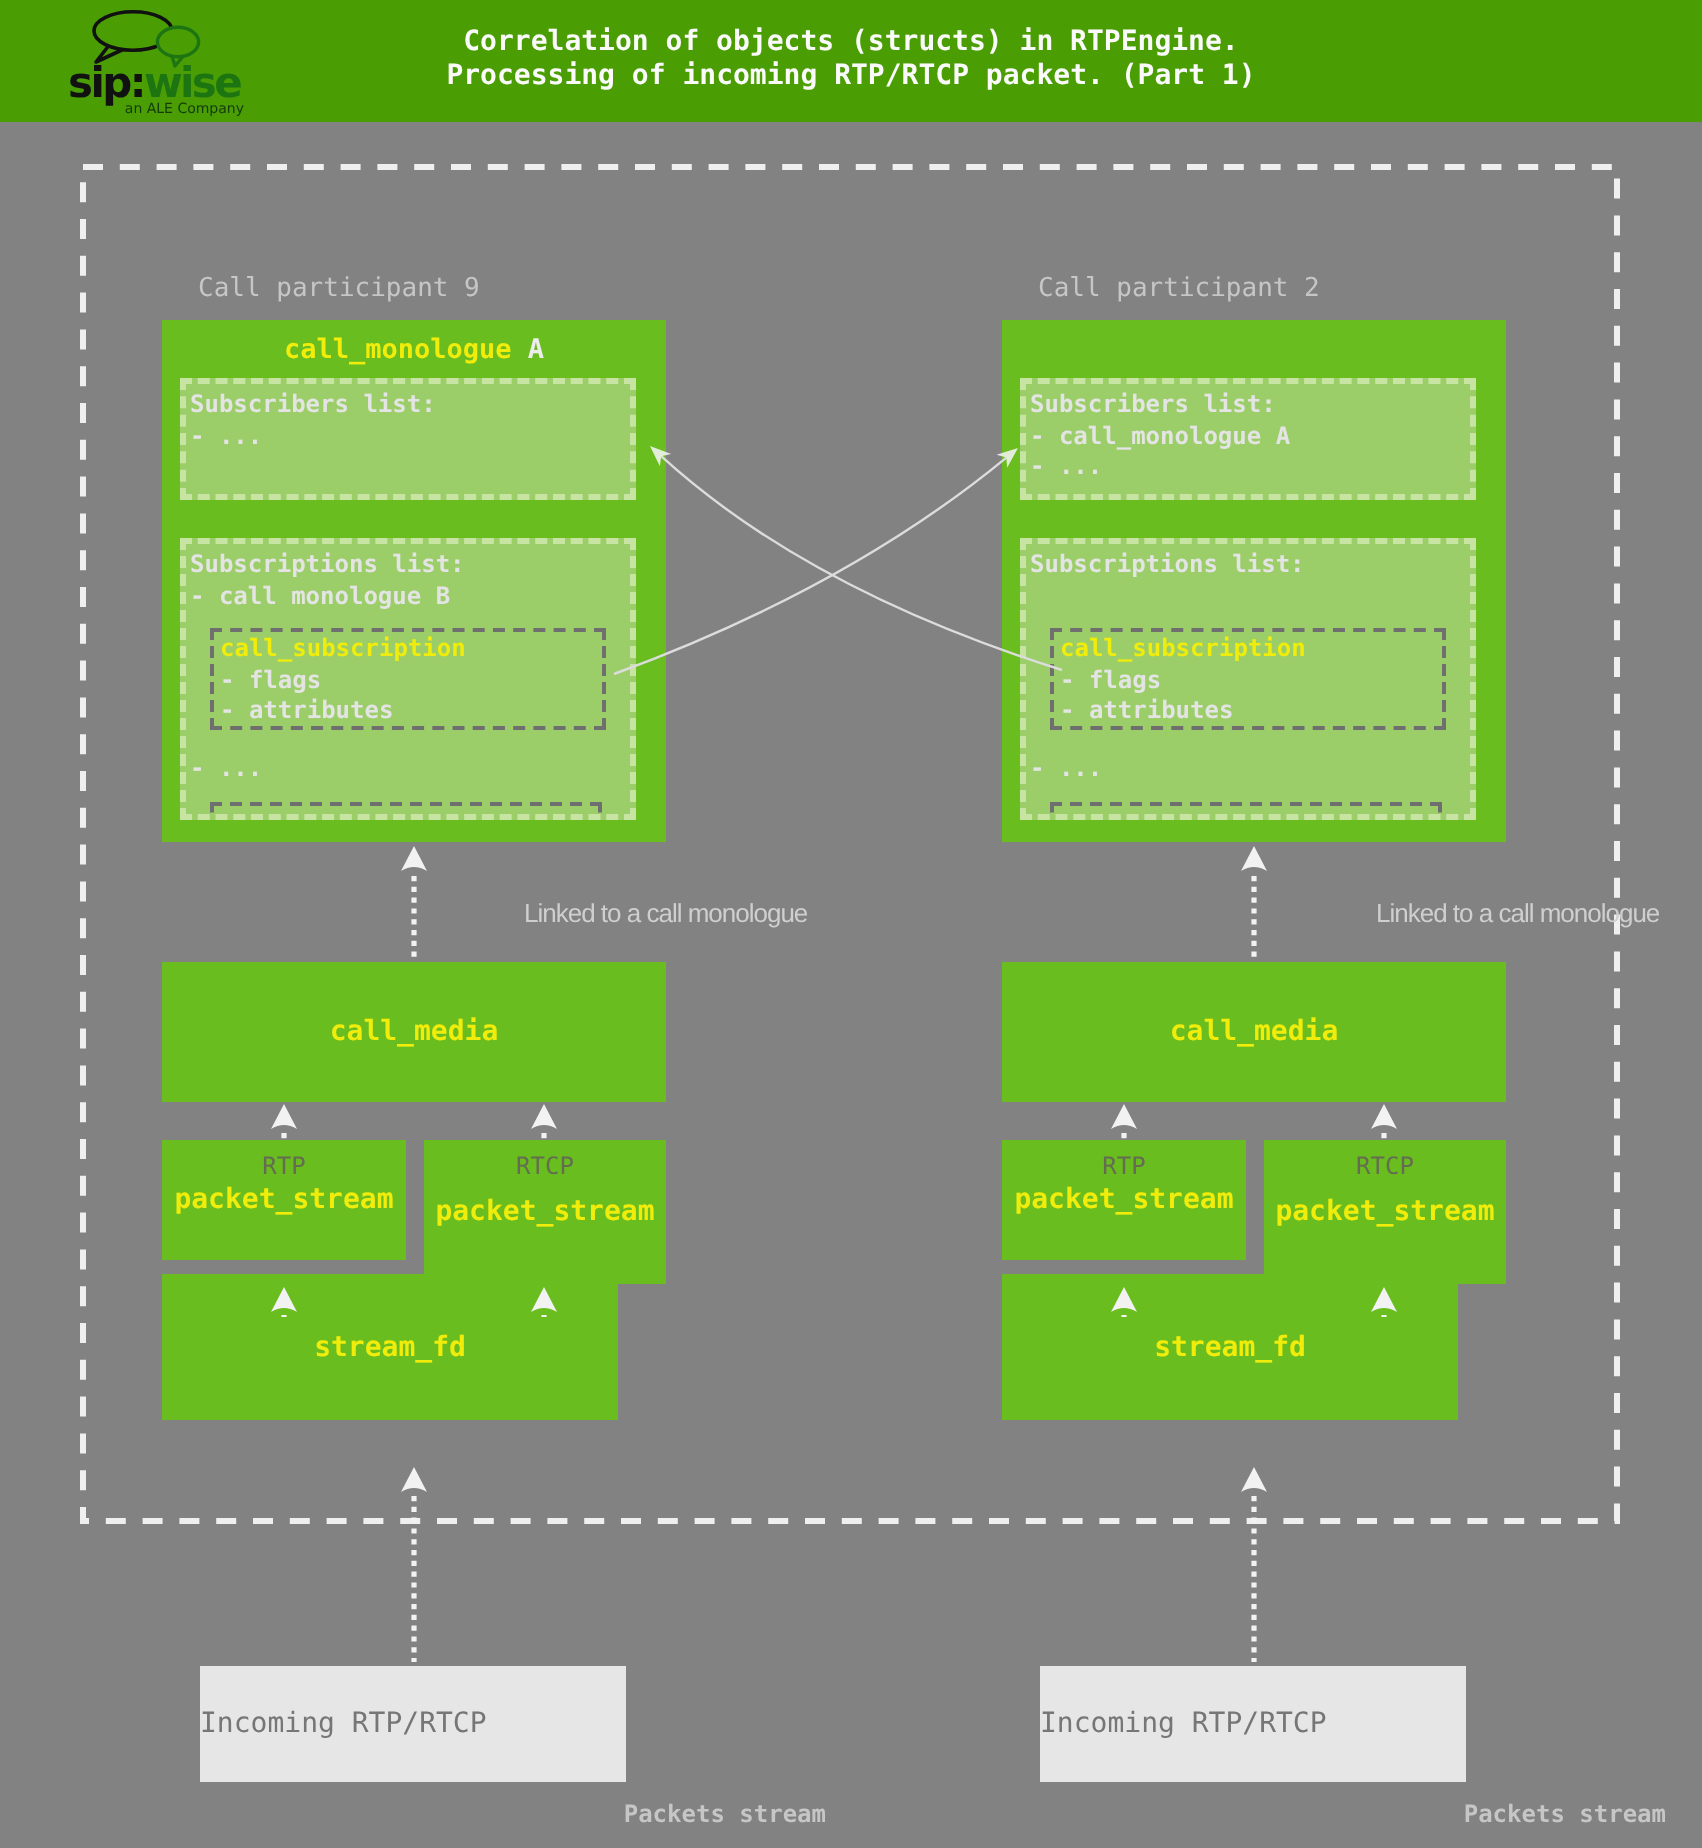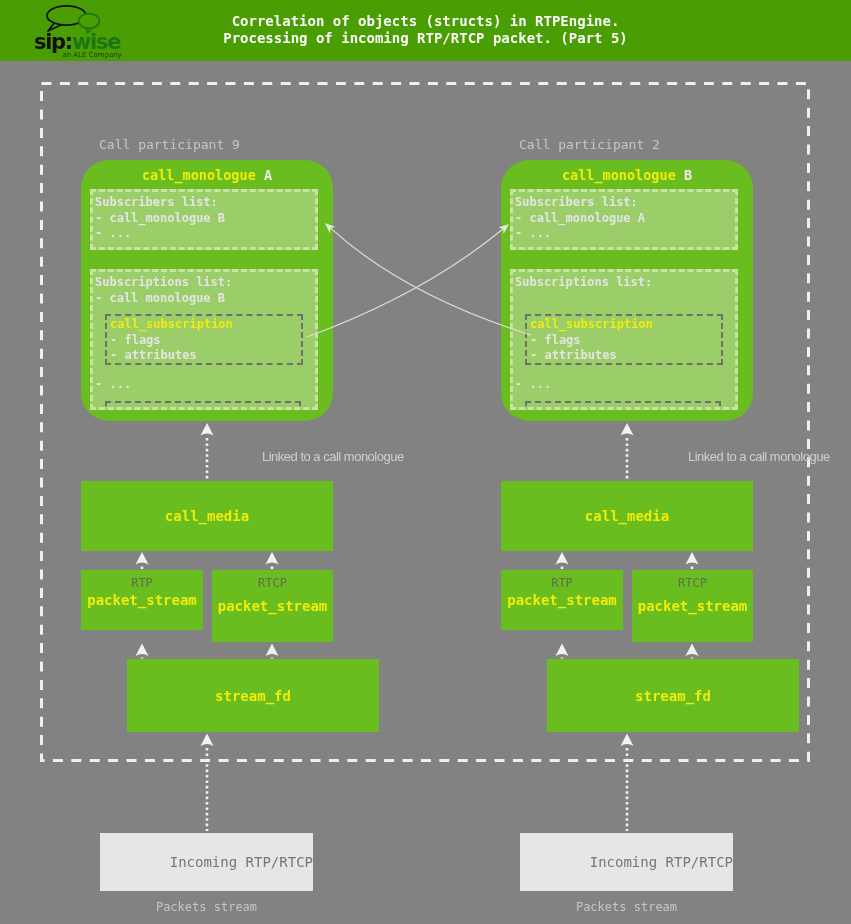--- a/index.html
+++ b/index.html
@@ -28,21 +28,20 @@
   .col2{left:420px;}
 
   .participant-label{
     position:absolute;left:99px;top:137px;
     color:#c6c6c6;font-size:13px;white-space:pre;
   }
 
   .monologue{
     position:absolute;left:81px;top:160px;width:252px;height:261px;
     background:#69bd1e;
-    border-radius:28px;
   }
   .monologue-title{
     position:absolute;left:0;top:7px;width:252px;text-align:center;
     font-size:13.5px;font-weight:bold;color:#f0ec0b;white-space:pre;
   }
   .monologue-title .instance{color:#ececec;}
 
   .panel{
     position:absolute;left:9px;width:228px;background:#9bce69;
     border:3px dashed #c8e4a2;box-sizing:border-box;
@@ -71,35 +70,35 @@
   .col2 .linked-label{left:228px;}
 
   .box{
     position:absolute;background:#69bd1e;
     display:flex;align-items:center;justify-content:center;
     font-weight:bold;font-size:14px;color:#f0ec0b;white-space:pre;
   }
   .call-media{left:81px;top:481px;width:252px;height:70px;}
   .packet-stream-1{left:81px;top:570px;width:122px;height:60px;}
   .packet-stream-2{left:212px;top:570px;width:121px;height:72px;}
-  .stream-fd{left:81px;top:659px;width:252px;height:73px;margin-left:46px;}
+  .stream-fd{left:81px;top:637px;width:228px;height:73px;}
 
   .protocol-label{
     position:absolute;left:0;top:6px;width:100%;text-align:center;
     font-weight:normal;font-size:12px;color:#646c52;
   }
 
   .incoming{
     position:absolute;left:100px;top:833px;width:213px;height:58px;
-    background:#e6e6e6;display:flex;align-items:center;justify-content:flex-end;
+    background:#e6e6e6;display:flex;align-items:center;justify-content:flex-start;
     font-size:14px;color:#767676;white-space:pre;
   }
   .packets-label{
-    position:absolute;left:0;top:900px;width:413px;text-align:center;
-    font-size:12px;color:#c6c6c6;white-space:pre;
+    position:absolute;left:0;top:900px;width:413px;text-align:right;
+    font-size:12px;color:#c6c6c6;white-space:pre;font-weight:bold;
   }
 
   svg.overlay{position:absolute;left:0;top:0;pointer-events:none;}
 </style>
 </head>
 <body>
 
 <div class="header">
   <svg class="logo" viewBox="0 0 100 56">
     <g>
@@ -108,37 +107,36 @@
       <path d="M55.5,23.5 L57.5,30 L62.5,24" fill="#4a9e04" stroke="#1d7512" stroke-width="1.7" stroke-linejoin="round"></path>
       <ellipse cx="59" cy="18" rx="10.3" ry="7.4" fill="#4a9e04" stroke="#1d7512" stroke-width="1.7"></ellipse>
     </g>
     <text x="4" y="45.5" font-family="DejaVu Sans, sans-serif" font-weight="bold" font-size="21px" letter-spacing="-1.3">
       <tspan fill="#111111">sip:</tspan><tspan fill="#1d7512">wise</tspan>
     </text>
     <text x="92" y="53.5" text-anchor="end" font-family="DejaVu Sans, sans-serif" font-size="7px" fill="#143c0a">an ALE Company</text>
   </svg>
   <div class="header-title">
     <div>Correlation of objects (structs) in RTPEngine.</div>
-    <div>Processing of incoming RTP/RTCP packet. (Part 5)</div>
+    <div>Processing of incoming RTP/RTCP packet. (Part 1)</div>
   </div>
 </div>
 
 <svg class="frame" width="770" height="680" viewBox="0 0 770 680">
   <rect x="1.5" y="1.5" width="767" height="677" fill="none" stroke="#efefef" stroke-width="3" stroke-dasharray="10 8.4"></rect>
 </svg>
 
 <div class="col">
   <div class="participant-label">Call participant 9</div>
 
   <div class="monologue">
     <div class="monologue-title"><span>call_monologue</span><span class="instance"> A</span></div>
 
     <div class="panel panel-subscribers">
       <div class="line">Subscribers list:</div>
-      <div class="line">- call_monologue B</div>
       <div class="line">- ...</div>
     </div>
 
     <div class="panel panel-subscriptions">
       <div class="line">Subscriptions list:</div>
       <div class="line">- call monologue B</div>
       <div class="subscription-box">
         <div class="subscription-title line">call_subscription</div>
         <div class="line">- flags</div>
         <div class="line">- attributes</div>
@@ -164,21 +162,20 @@
   <div class="box stream-fd"><span>stream_fd</span></div>
 
   <div class="incoming"><span>Incoming RTP/RTCP</span></div>
   <div class="packets-label">Packets stream</div>
 </div>
 
 <div class="col col2">
   <div class="participant-label">Call participant 2</div>
 
   <div class="monologue">
-    <div class="monologue-title"><span>call_monologue</span><span class="instance"> B</span></div>
 
     <div class="panel panel-subscribers">
       <div class="line">Subscribers list:</div>
       <div class="line">- call_monologue A</div>
       <div class="line">- ...</div>
     </div>
 
     <div class="panel panel-subscriptions">
       <div class="line">Subscriptions list:</div>
       <div class="subscription-box">

